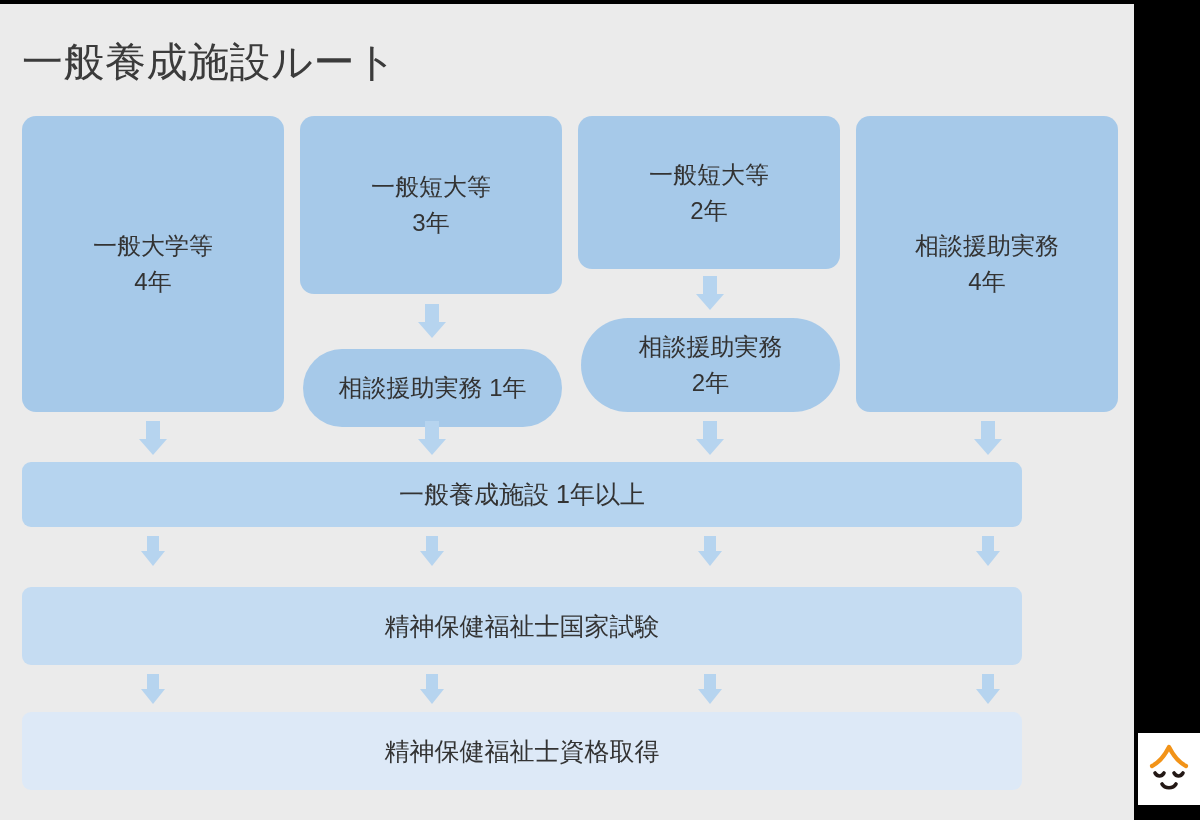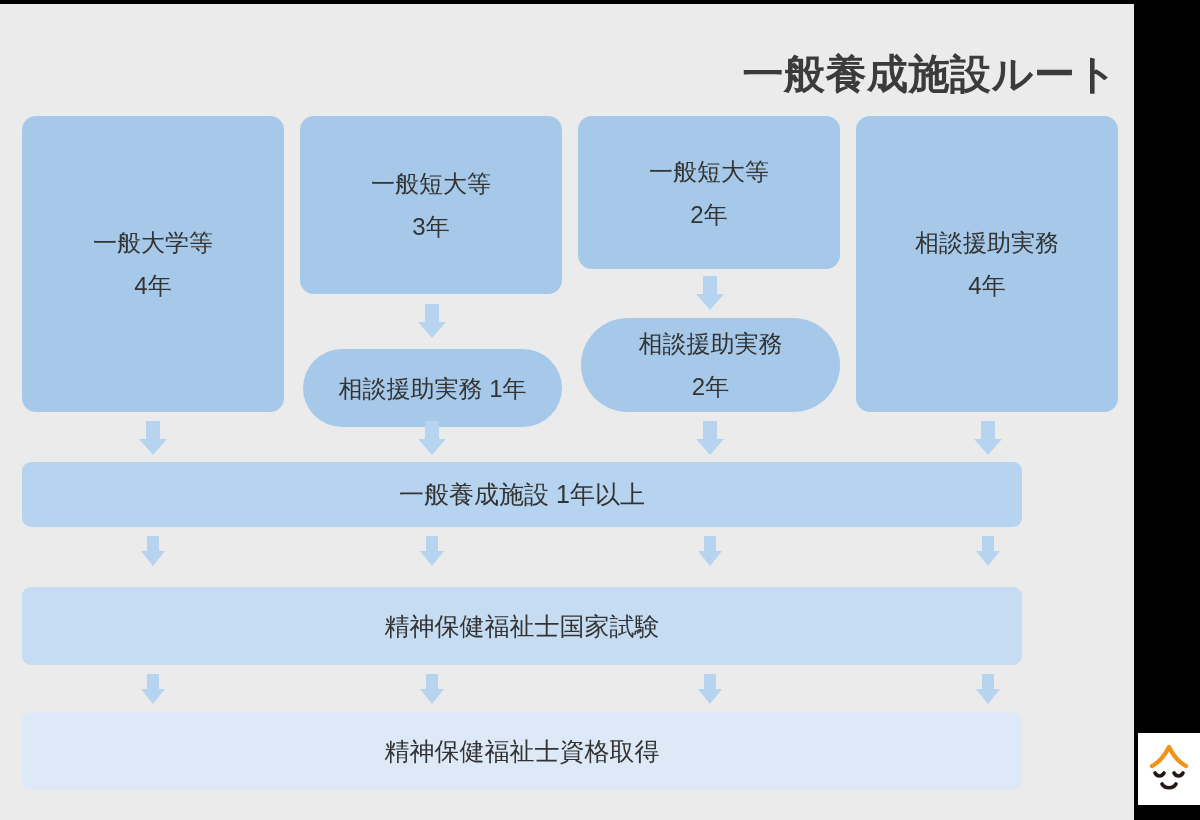--- a/index.html
+++ b/index.html
@@ -30,39 +30,39 @@
     top: 4px;
     width: 1134px;
     height: 816px;
     background: #ebebeb;
   }
 
   
   .title {
     position: absolute;
     left: 22px;
-    top: 44px;
+    top: 32px;
     width: 1096px;
-    text-align: right;
+    text-align: left;
     font-size: 41px;
-    font-weight: bold;
+    font-weight: normal;
     line-height: 52px;
     color: #3b3b3b;
     letter-spacing: 0.5px;
     white-space: nowrap;
   }
 
   
   .node {
     position: absolute;
     background: #a6c9e9;
     border-radius: 14px;
     color: #333333;
     font-size: 24px;
-    line-height: 43px;
+    line-height: 36px;
     text-align: center;
     display: flex;
     align-items: center;
     justify-content: center;
     box-sizing: border-box;
     padding: 8px 8px;
     white-space: pre-line;
   }
 
   .node.pill {

